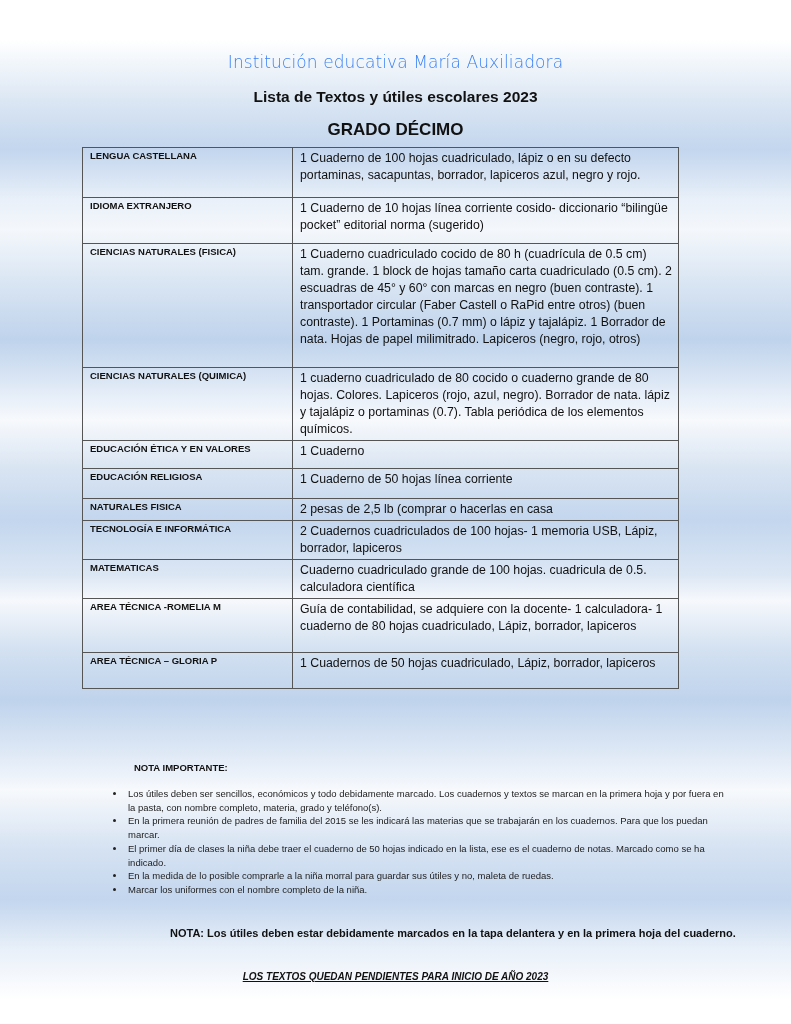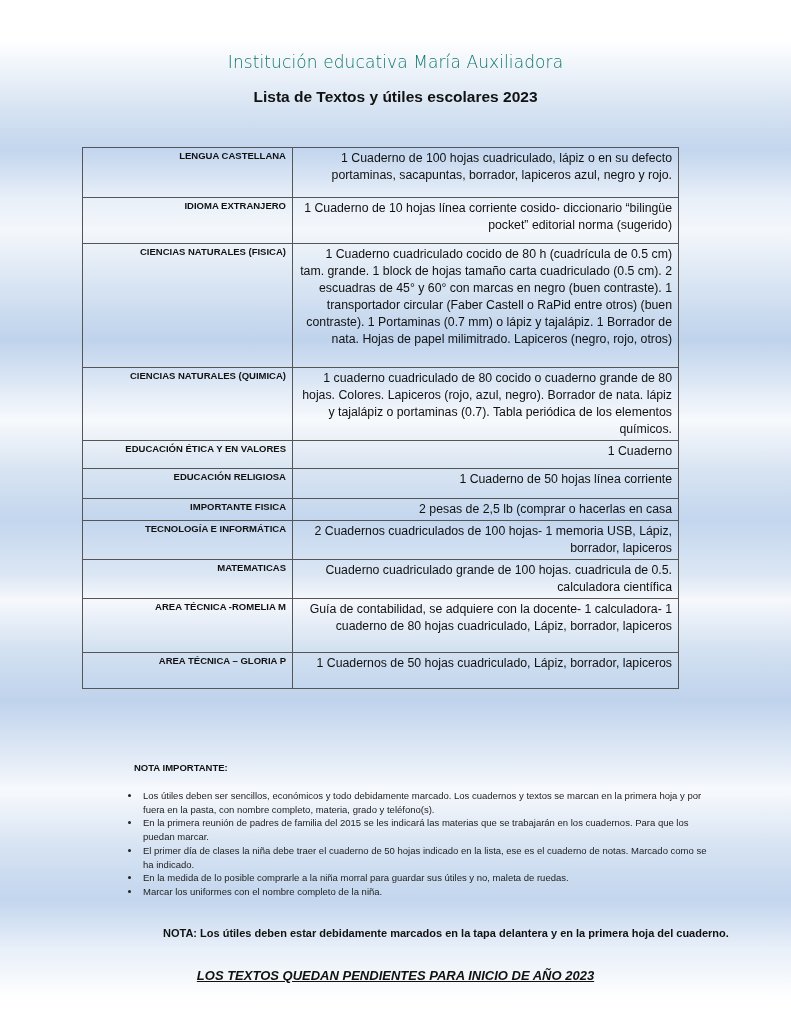--- a/index.html
+++ b/index.html
@@ -17,39 +17,40 @@
   }
   .header { position: absolute; top: 52px; left: 0; width: 791px; text-align: center; }
   .inst { font-family: "DejaVu Sans", sans-serif; font-weight: 300; font-size: 17px; color: #4f81bd; letter-spacing: 0.1px; }
   .subtitle { margin-top: 16px; font-weight: bold; font-size: 15.5px; color: #111; }
   .grade { margin-top: 14px; font-weight: bold; font-size: 17px; color: #111; }
 
   table.items {
     position: absolute; top: 147px; left: 82px; width: 597px;
     border-collapse: collapse; border: 1px solid #555;
   }
-  table.items td { border: 1px solid #555; vertical-align: top; padding: 2px 6px 2px 7px; text-align: right; }
+  table.items td { border: 1px solid #555; vertical-align: top; padding: 2px 6px 2px 7px; }
   td.subj { width: 196px; font-size: 9.5px; font-weight: bold; padding-top: 4px; }
   td.desc { font-size: 12.3px; font-weight: normal; line-height: 17px; padding-left: 7px; }
 
   .notes { position: absolute; top: 762px; left: 105px; width: 625px; }
   .notes-title { font-size: 9.5px; font-weight: bold; margin-bottom: 14px; padding-left: 29px; }
-  ul.bullets { margin: 16px; padding-left: 20px; list-style: disc; }
+  ul.bullets { margin: 1px; padding-left: 20px; list-style: disc; }
   ul.bullets li { font-size: 9.5px; line-height: 13.7px; padding-left: 2px; color: #222; }
 
-  .nota { position: absolute; top: 926px; left: 143px; width: 573px; font-size: 11px; font-weight: bold; line-height: 15px; text-align: justify; padding-left: 20px; }
+  .nota { position: absolute; top: 926px; left: 150px; width: 573px; font-size: 11px; font-weight: bold; line-height: 15px; text-align: justify; padding-left: 20px; }
   .footer { position: absolute; top: 966px; left: 0; width: 791px; text-align: center; }
-  .footer span { font-size: 13px; font-weight: bold; font-style: italic; text-decoration: underline; }
+  .footer span { font-size: 10px; font-weight: bold; font-style: italic; text-decoration: underline; }
 </style>
 </head>
 <body>
 
 <div class="header">
-  <div class="inst" style="color: #0f766e;">Institución educativa María Auxiliadora</div>
+  <div class="inst" style="color: #3b82f6;">Institución educativa María Auxiliadora</div>
   <div class="subtitle">Lista de Textos y útiles escolares 2023</div>
+  <div class="grade">GRADO DÉCIMO</div>
 </div>
 
 <table class="items">
   <tbody>
     <tr style="height:50px">
       <td class="subj">LENGUA CASTELLANA</td>
       <td class="desc">1 Cuaderno de 100 hojas cuadriculado, lápiz o en su defecto portaminas, sacapuntas, borrador, lapiceros azul, negro y rojo.</td>
     </tr>
     <tr style="height:46px">
       <td class="subj">IDIOMA EXTRANJERO</td>
@@ -65,21 +66,21 @@
     </tr>
     <tr style="height:28px">
       <td class="subj">EDUCACIÓN ÉTICA Y EN VALORES</td>
       <td class="desc">1 Cuaderno</td>
     </tr>
     <tr style="height:30px">
       <td class="subj">EDUCACIÓN RELIGIOSA</td>
       <td class="desc">1 Cuaderno de 50 hojas línea corriente</td>
     </tr>
     <tr style="height:19px">
-      <td class="subj">IMPORTANTE FISICA</td>
+      <td class="subj">NATURALES FISICA</td>
       <td class="desc">2 pesas de 2,5 lb (comprar o hacerlas en casa</td>
     </tr>
     <tr style="height:36px">
       <td class="subj">TECNOLOGÍA E INFORMÁTICA</td>
       <td class="desc">2 Cuadernos cuadriculados de 100 hojas- 1 memoria USB, Lápiz, borrador, lapiceros</td>
     </tr>
     <tr style="height:36px">
       <td class="subj">MATEMATICAS</td>
       <td class="desc">Cuaderno cuadriculado grande de 100 hojas. cuadricula de 0.5. calculadora científica</td>
     </tr>

